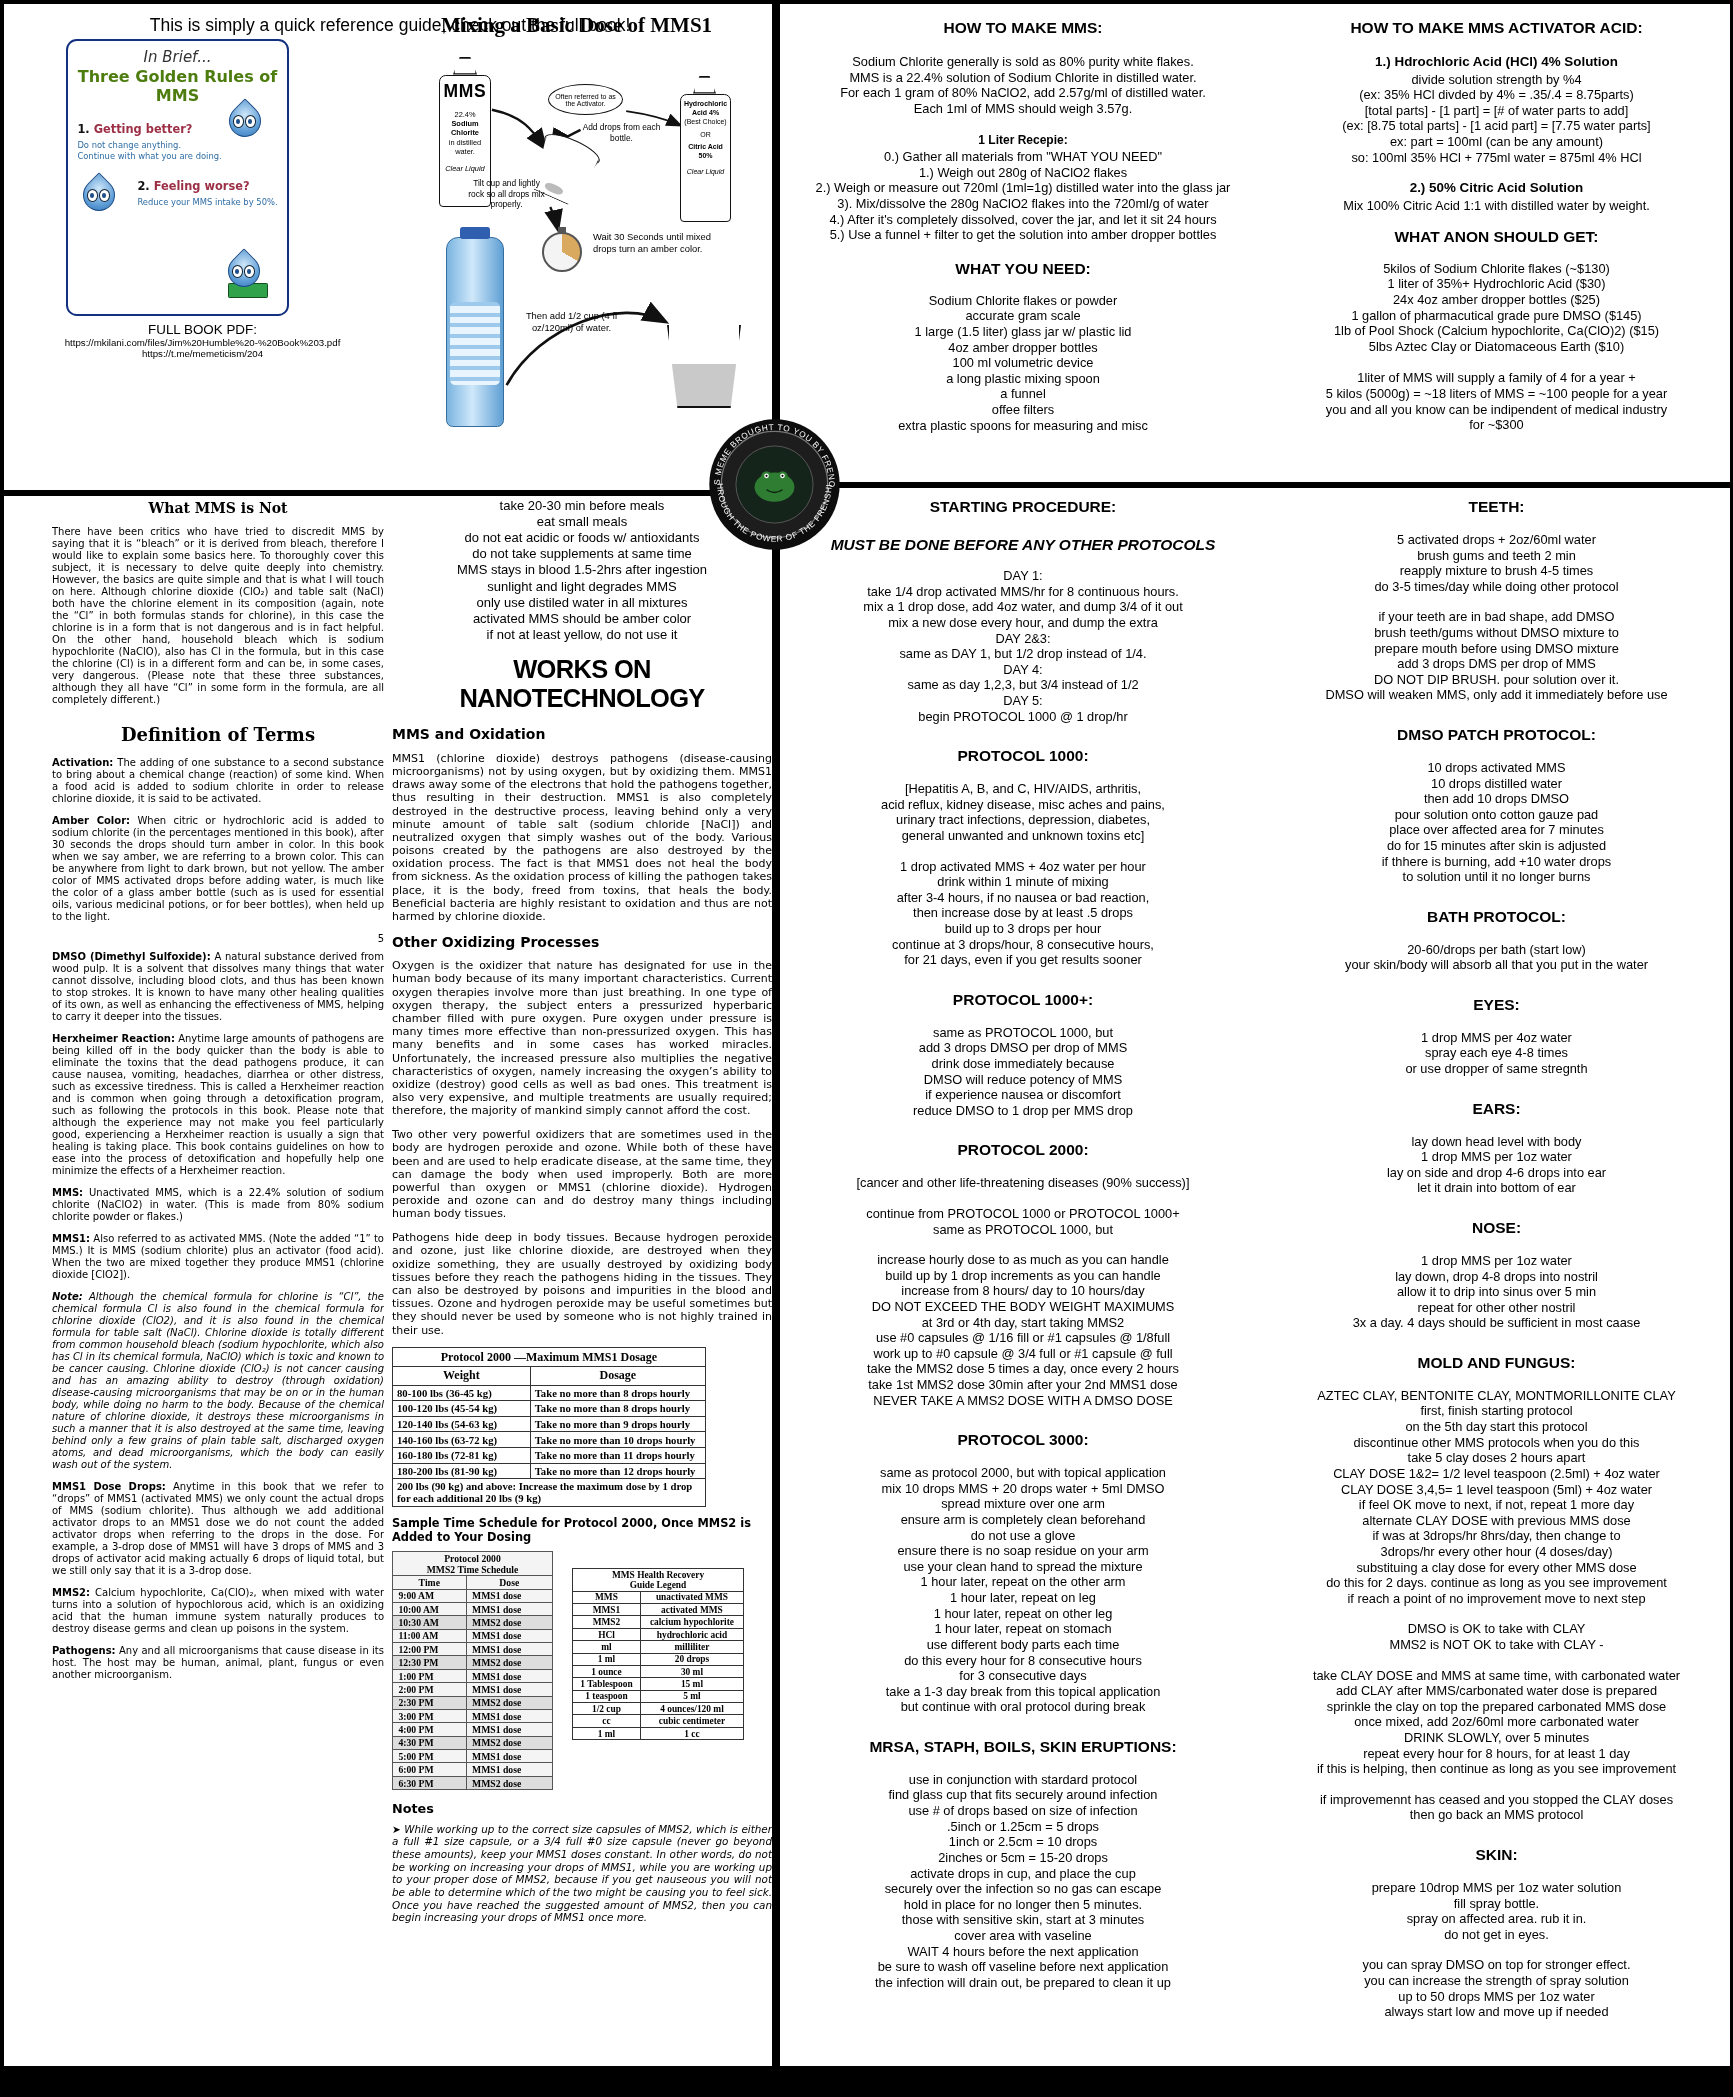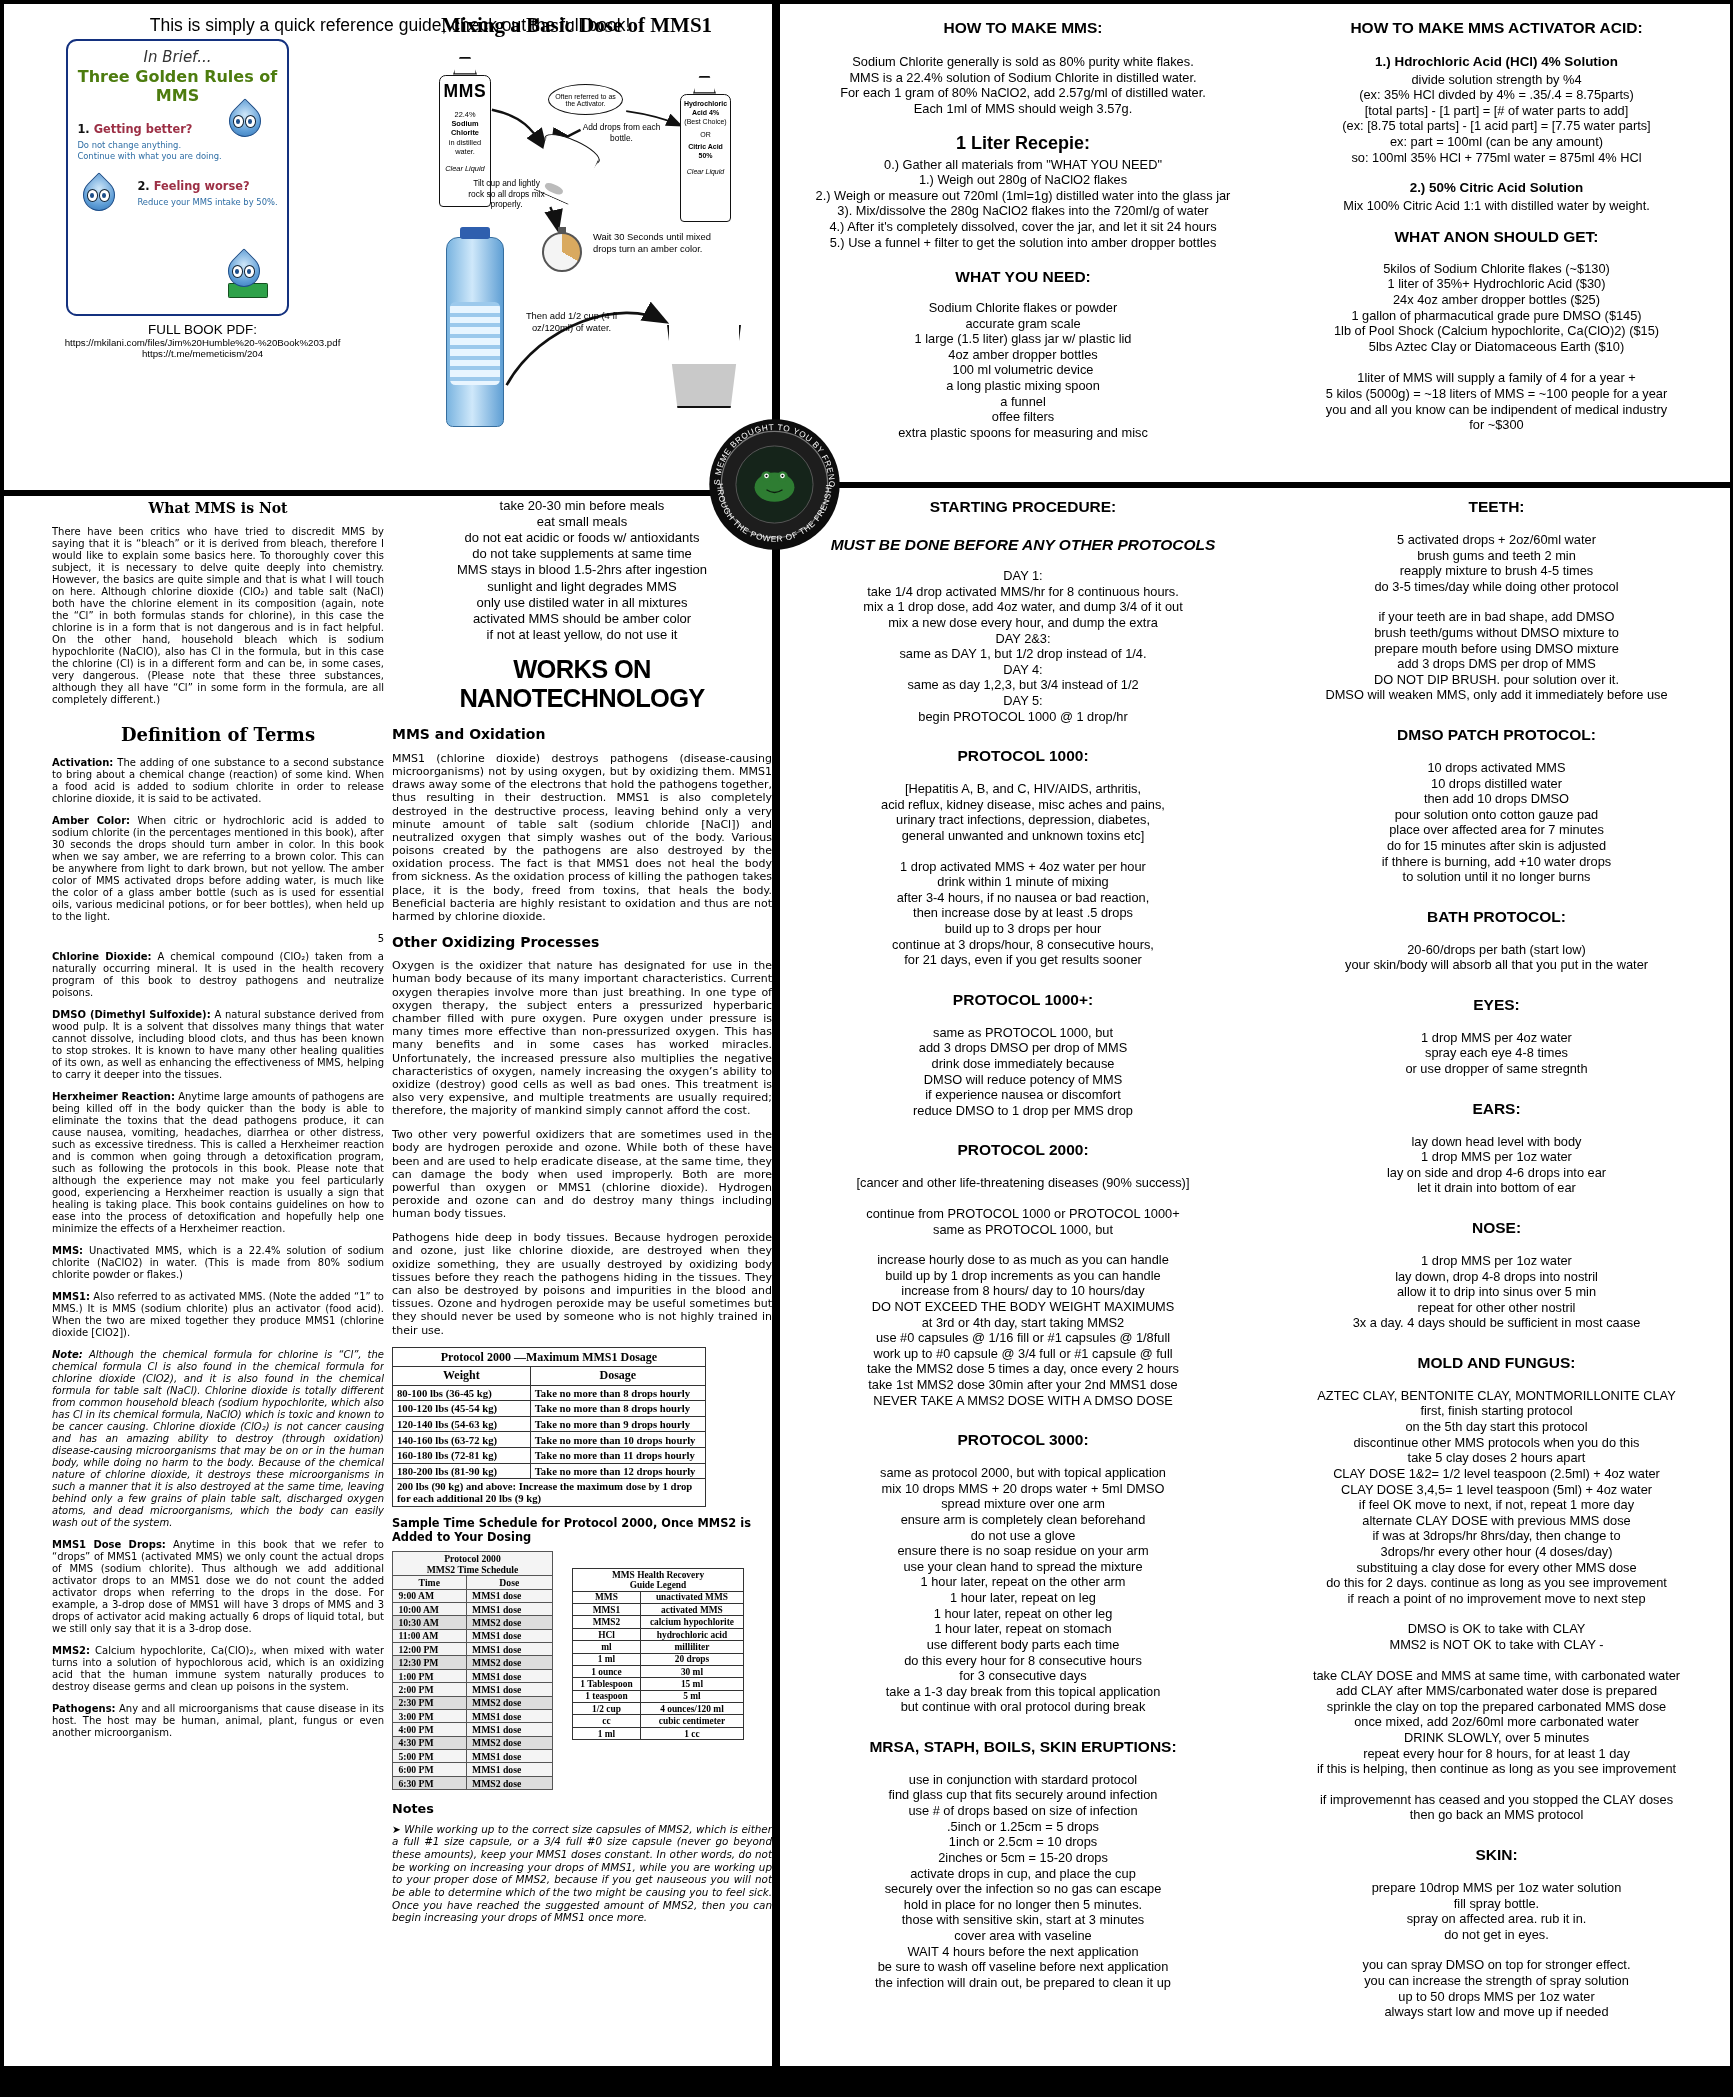--- a/index.html
+++ b/index.html
@@ -249,21 +249,20 @@
     </svg>
   </div>
 
   <div class="abs leftcol">
     <h4>What MMS is Not</h4>
     <p class="j def">There have been critics who have tried to discredit MMS by saying that it is “bleach” or it is derived from bleach, therefore I would like to explain some basics here. To thoroughly cover this subject, it is necessary to delve quite deeply into chemistry. However, the basics are quite simple and that is what I will touch on here. Although chlorine dioxide (ClO₂) and table salt (NaCl) both have the chlorine element in its composition (again, note the “Cl” in both formulas stands for chlorine), in this case the chlorine is in a form that is not dangerous and is in fact helpful. On the other hand, household bleach which is sodium hypochlorite (NaClO), also has Cl in the formula, but in this case the chlorine (Cl) is in a different form and can be, in some cases, very dangerous. (Please note that these three substances, although they all have “Cl” in some form in the formula, are all completely different.)</p>
     <h4 class="big">Definition of Terms</h4>
     <p class="j def"><b>Activation:</b> <span>The adding of one substance to a second substance to bring about a chemical change (reaction) of some kind. When a food acid is added to sodium chlorite in order to release chlorine dioxide, it is said to be activated.</span></p>
     <p class="j def"><b>Amber Color:</b> <span>When citric or hydrochloric acid is added to sodium chlorite (in the percentages mentioned in this book), after 30 seconds the drops should turn amber in color. In this book when we say amber, we are referring to a brown color. This can be anywhere from light to dark brown, but not yellow. The amber color of MMS activated drops before adding water, is much like the color of a glass amber bottle (such as is used for essential oils, various medicinal potions, or for beer bottles), when held up to the light.</span></p>
     <div class="pagenum">5</div>
-    <p class="j def"><b>Chlorine Dioxide:</b> <span>A chemical compound (ClO₂) taken from a naturally occurring mineral. It is used in the health recovery program of this book to destroy pathogens and neutralize poisons.</span></p>
     <p class="j def"><b>DMSO (Dimethyl Sulfoxide):</b> <span>A natural substance derived from wood pulp. It is a solvent that dissolves many things that water cannot dissolve, including blood clots, and thus has been known to stop strokes. It is known to have many other healing qualities of its own, as well as enhancing the effectiveness of MMS, helping to carry it deeper into the tissues.</span></p>
     <p class="j def"><b>Herxheimer Reaction:</b> <span>Anytime large amounts of pathogens are being killed off in the body quicker than the body is able to eliminate the toxins that the dead pathogens produce, it can cause nausea, vomiting, headaches, diarrhea or other distress, such as excessive tiredness. This is called a Herxheimer reaction and is common when going through a detoxification program, such as following the protocols in this book. Please note that although the experience may not make you feel particularly good, experiencing a Herxheimer reaction is usually a sign that healing is taking place. This book contains guidelines on how to ease into the process of detoxification and hopefully help one minimize the effects of a Herxheimer reaction.</span></p>
     <p class="j def"><b>MMS:</b> <span>Unactivated MMS, which is a 22.4% solution of sodium chlorite (NaClO2) in water. (This is made from 80% sodium chlorite powder or flakes.)</span></p>
     <p class="j def"><b>MMS1:</b> <span>Also referred to as activated MMS. (Note the added “1” to MMS.) It is MMS (sodium chlorite) plus an activator (food acid). When the two are mixed together they produce MMS1 (chlorine dioxide [ClO2]).</span></p>
     <p class="j def i"><b>Note:</b> <span>Although the chemical formula for chlorine is “Cl”, the chemical formula Cl is also found in the chemical formula for chlorine dioxide (ClO2), and it is also found in the chemical formula for table salt (NaCl). Chlorine dioxide is totally different from common household bleach (sodium hypochlorite, which also has Cl in its chemical formula, NaClO) which is toxic and known to be cancer causing. Chlorine dioxide (ClO₂) is not cancer causing and has an amazing ability to destroy (through oxidation) disease-causing microorganisms that may be on or in the human body, while doing no harm to the body. Because of the chemical nature of chlorine dioxide, it destroys these microorganisms in such a manner that it is also destroyed at the same time, leaving behind only a few grains of plain table salt, discharged oxygen atoms, and dead microorganisms, which the body can easily wash out of the system.</span></p>
     <p class="j def"><b>MMS1 Dose Drops:</b> <span>Anytime in this book that we refer to “drops” of MMS1 (activated MMS) we only count the actual drops of MMS (sodium chlorite). Thus although we add additional activator drops to an MMS1 dose we do not count the added activator drops when referring to the drops in the dose. For example, a 3-drop dose of MMS1 will have 3 drops of MMS and 3 drops of activator acid making actually 6 drops of liquid total, but we still only say that it is a 3-drop dose.</span></p>
     <p class="j def"><b>MMS2:</b> <span>Calcium hypochlorite, Ca(ClO)₂, when mixed with water turns into a solution of hypochlorous acid, which is an oxidizing acid that the human immune system naturally produces to destroy disease germs and clean up poisons in the system.</span></p>
     <p class="j def"><b>Pathogens:</b> <span>Any and all microorganisms that cause disease in its host. The host may be human, animal, plant, fungus or even another microorganism.</span></p>
   </div>
 
@@ -468,21 +467,21 @@
     <div class="notes-h">Notes</div>
     <div class="notes-b j i">➤   While working up to the correct size capsules of MMS2, which is either a full #1 size capsule, or a 3/4 full #0 size capsule (never go beyond these amounts), keep your MMS1 doses constant. In other words, do not be working on increasing your drops of MMS1, while you are working up to your proper dose of MMS2, because if you get nauseous you will not be able to determine which of the two might be causing you to feel sick. Once you have reached the suggested amount of MMS2, then you can begin increasing your drops of MMS1 once more.</div>
   </div>
 
   <div class="abs rcol col3top">
     <div class="h" style="margin-bottom:16px;">HOW TO MAKE MMS:</div>
     <div class="pre blk">Sodium Chlorite generally is sold as 80% purity white flakes.
 MMS is a 22.4% solution of Sodium Chlorite in distilled water.
 For each 1 gram of 80% NaClO2, add 2.57g/ml of distilled water.
 Each 1ml of MMS should weigh 3.57g.</div>
-    <div class="h" style="font-size:18px;margin-bottom:1.3px;margin-top:17px;">1 Liter Recepie:</div>
+    <div class="h" style="font-size:12px;margin-bottom:1.3px;margin-top:17px;">1 Liter Recepie:</div>
     <div class="pre blk">0.) Gather all materials from "WHAT YOU NEED"
 1.) Weigh out 280g of NaClO2 flakes
 2.) Weigh or measure out 720ml (1ml=1g) distilled water into the glass jar
 3). Mix/dissolve the 280g NaClO2 flakes into the 720ml/g of water
 4.) After it's completely dissolved, cover the jar, and let it sit 24 hours
 5.) Use a funnel + filter to get the solution into amber dropper bottles</div>
     <div class="h" style="margin:17.5px 0 13.4px 0;">WHAT YOU NEED:</div>
     <div class="pre">Sodium Chlorite flakes or powder
 accurate gram scale
 1 large (1.5 liter) glass jar w/ plastic lid

